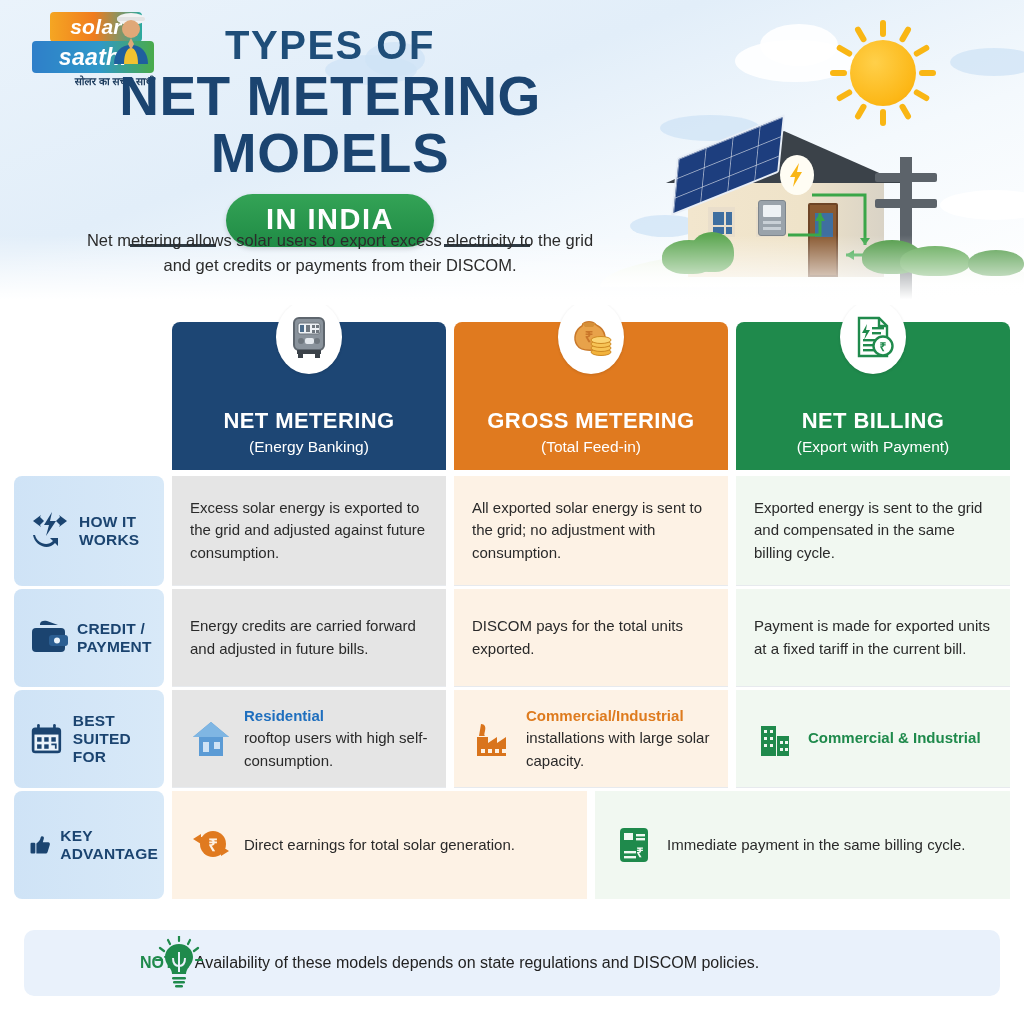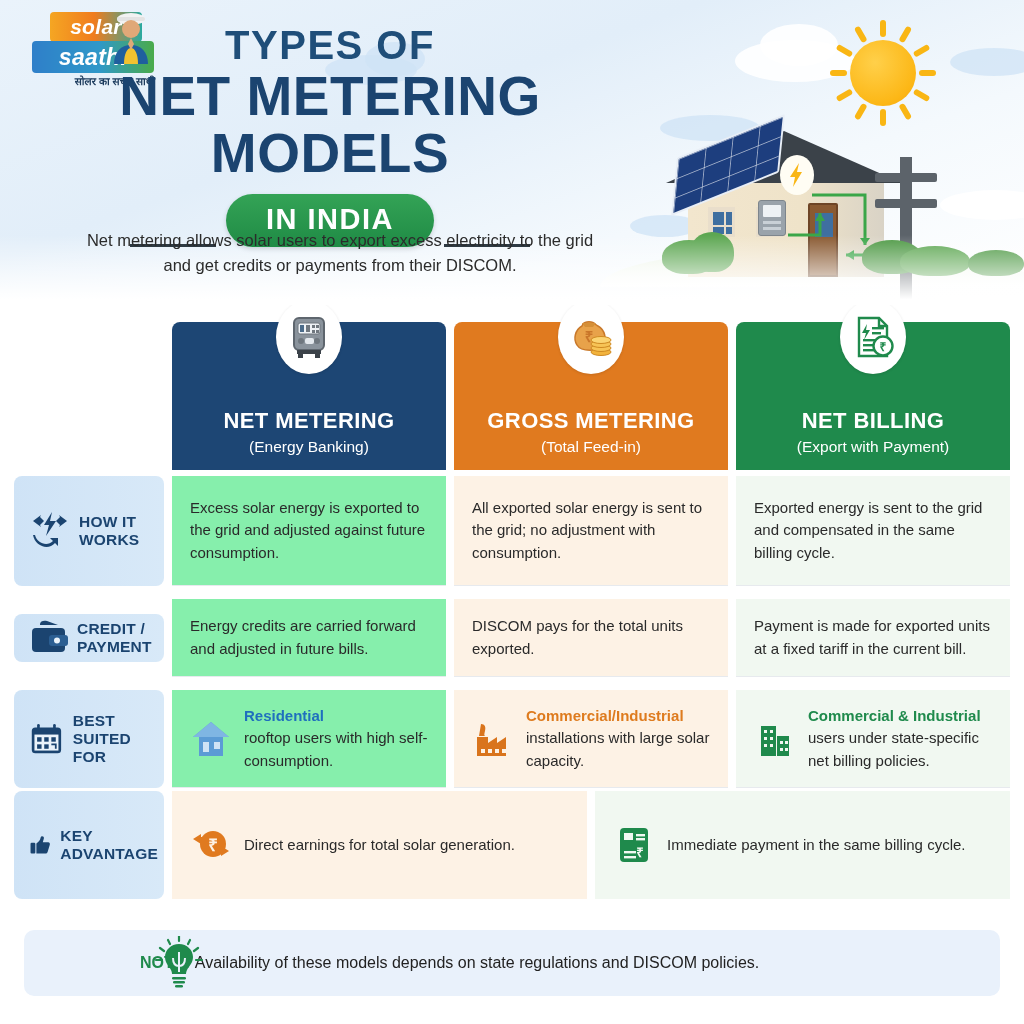--- a/index.html
+++ b/index.html
@@ -194,25 +194,25 @@
     font-size: 15.5px; font-weight: 700; color: #1b4470; line-height: 1.15;
     letter-spacing: .2px;
   }
   .cells { display: flex; flex: 1; gap: 8px; margin-left: 8px; }
   .cell {
     flex: 1; padding: 16px 18px;
     font-size: 15px; color: #2a2a2a; line-height: 1.48;
     display: flex; align-items: center; gap: 12px;
     border-bottom: 1px solid #e7eaee;
   }
-  .cell.c1 { background: #86efac; }
+  .cell.c1 { background: #e5e5e5; }
   .cell.c2 { background: #fdf2e5; }
   .cell.c3 { background: #f1f8f1; }
   .row:last-child .cell { border-bottom: none; border-radius: 0 0 0 0; }
-  .r1 { height: 110px; } .r2 { height: 98px; align-items: center; }
+  .r1 { height: 110px; } .r2 { height: 98px; }
   .r3 { height: 98px; }  .r4 { height: 108px; }
   .cell .lead { font-weight: 700; }
   .lead.blue   { color: #1f6fbe; }
   .lead.orange { color: #de7b1e; }
   .lead.green  { color: #1f8a4c; }
   .cell-icon { flex: 0 0 42px; width: 42px; height: 42px; display: flex; align-items: center; justify-content: center; }
 
   
   .note {
     position: absolute; left: 24px; top: 930px; width: 976px; height: 66px;
@@ -498,21 +498,21 @@
             <rect x="9" y="17" width="3" height="3" fill="#f1f8f1"></rect>
               <rect x="15" y="17" width="3" height="3" fill="#f1f8f1"></rect>
             <rect x="9" y="24" width="3" height="3" fill="#f1f8f1"></rect>
               <rect x="15" y="24" width="3" height="3" fill="#f1f8f1"></rect>
             <rect x="25" y="21" width="3" height="3" fill="#f1f8f1"></rect>
               <rect x="30" y="21" width="3" height="3" fill="#f1f8f1"></rect>
             <rect x="25" y="28" width="3" height="3" fill="#f1f8f1"></rect>
               <rect x="30" y="28" width="3" height="3" fill="#f1f8f1"></rect>
           </svg>
         </span>
-        <span><b class="lead green">Commercial &amp; Industrial</b><br><span>users under state-specific net billing policies.</span></span>
+        <span><b class="lead green">Commercial &amp; Industrial</b><br></span>
       </div>
     </div>
   </div>
 
   <div class="row r4">
     <div class="rlabel">
       <svg width="40" height="36" viewBox="0 0 40 36">
         <rect x="1" y="14" width="9" height="20" rx="2" fill="#1b4470"></rect>
         <path d="M12 15c4-2 7-6 8-11 1-4 7-3 6 2l-2 7h10c3 0 4 3 3 5l-4 13c-1 2-2 3-4 3H12z" fill="#1b4470"></path>
       </svg>

